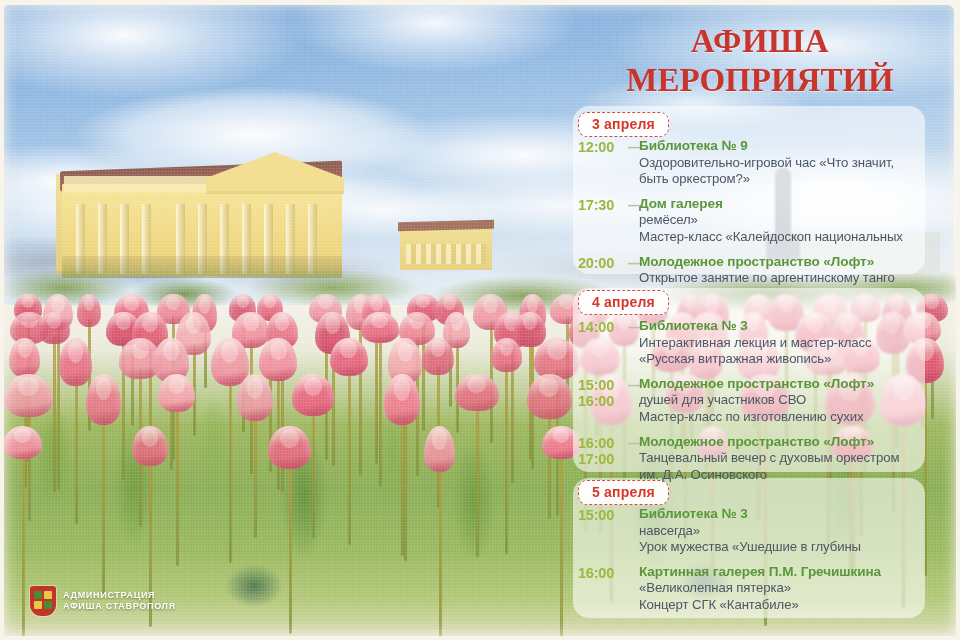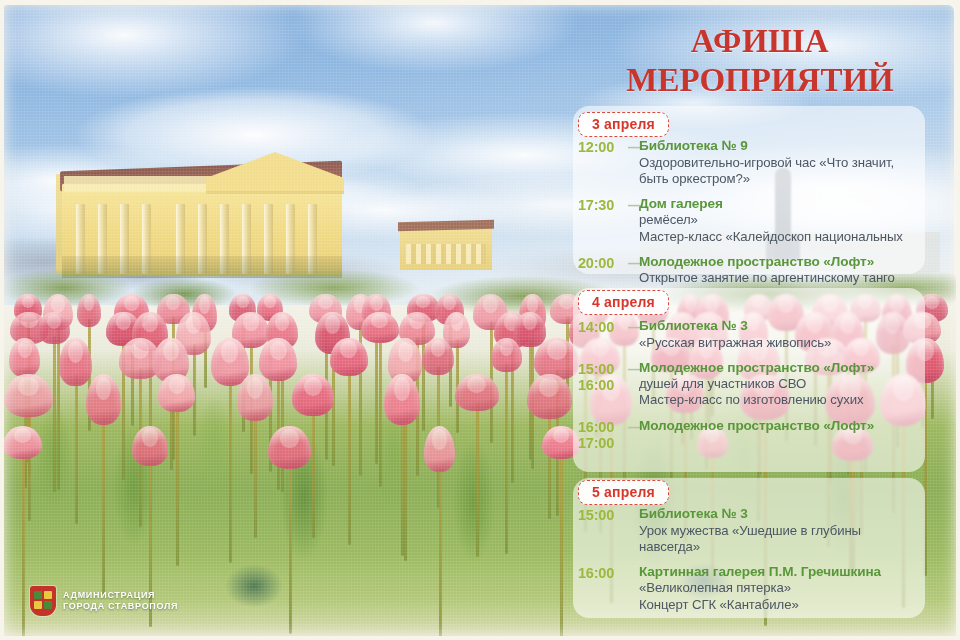--- a/index.html
+++ b/index.html
@@ -586,20 +586,21 @@
     </div>
   <div id="events-1" class="events">
       <div class="event">
         <div class="times">
           <div>14:00</div>
         </div>
         <div class="dash">—</div>
         <div class="etext">
           <div class="venue">Библиотека № 3</div>
           <div class="desc">
+            <span>Интерактивная лекция и мастер-класс</span>
             <span>«Русская витражная живопись»</span>
           </div>
         </div>
       </div>
       <div class="event">
         <div class="times">
           <div>15:00</div>
           <div>16:00</div>
         </div>
         <div class="dash">—</div>
@@ -613,35 +614,37 @@
       </div>
       <div class="event">
         <div class="times">
           <div>16:00</div>
           <div>17:00</div>
         </div>
         <div class="dash">—</div>
         <div class="etext">
           <div class="venue">Молодежное пространство «Лофт»</div>
           <div class="desc">
+            <span>Танцевальный вечер с духовым оркестром</span>
+            <span>им. Д.А. Осиновского</span>
           </div>
         </div>
       </div>
     </div>
   <div id="events-2" class="events">
       <div class="event">
         <div class="times">
           <div>15:00</div>
         </div>
         <div class="dash"></div>
         <div class="etext">
           <div class="venue">Библиотека № 3</div>
           <div class="desc">
+            <span>навсегда»</span>
             <span>Урок мужества «Ушедшие в глубины</span>
-            <span>навсегда»</span>
           </div>
         </div>
       </div>
       <div class="event">
         <div class="times">
           <div>16:00</div>
         </div>
         <div class="dash"></div>
         <div class="etext">
           <div class="venue">Картинная галерея  П.М. Гречишкина</div>
@@ -655,17 +658,17 @@
 
   <div class="logo">
     <div class="emblem">
       <div class="q q1"></div>
         <div class="q q2"></div>
         <div class="q q3"></div>
         <div class="q q4"></div>
     </div>
     <div class="logo-text">
       <span>АДМИНИСТРАЦИЯ</span>
-      <span>ГОРОДА СТАВРОПОЛЯ</span>
+      <span>АФИША СТАВРОПОЛЯ</span>
     </div>
   </div>
 
 </div>
 
 </body></html>

